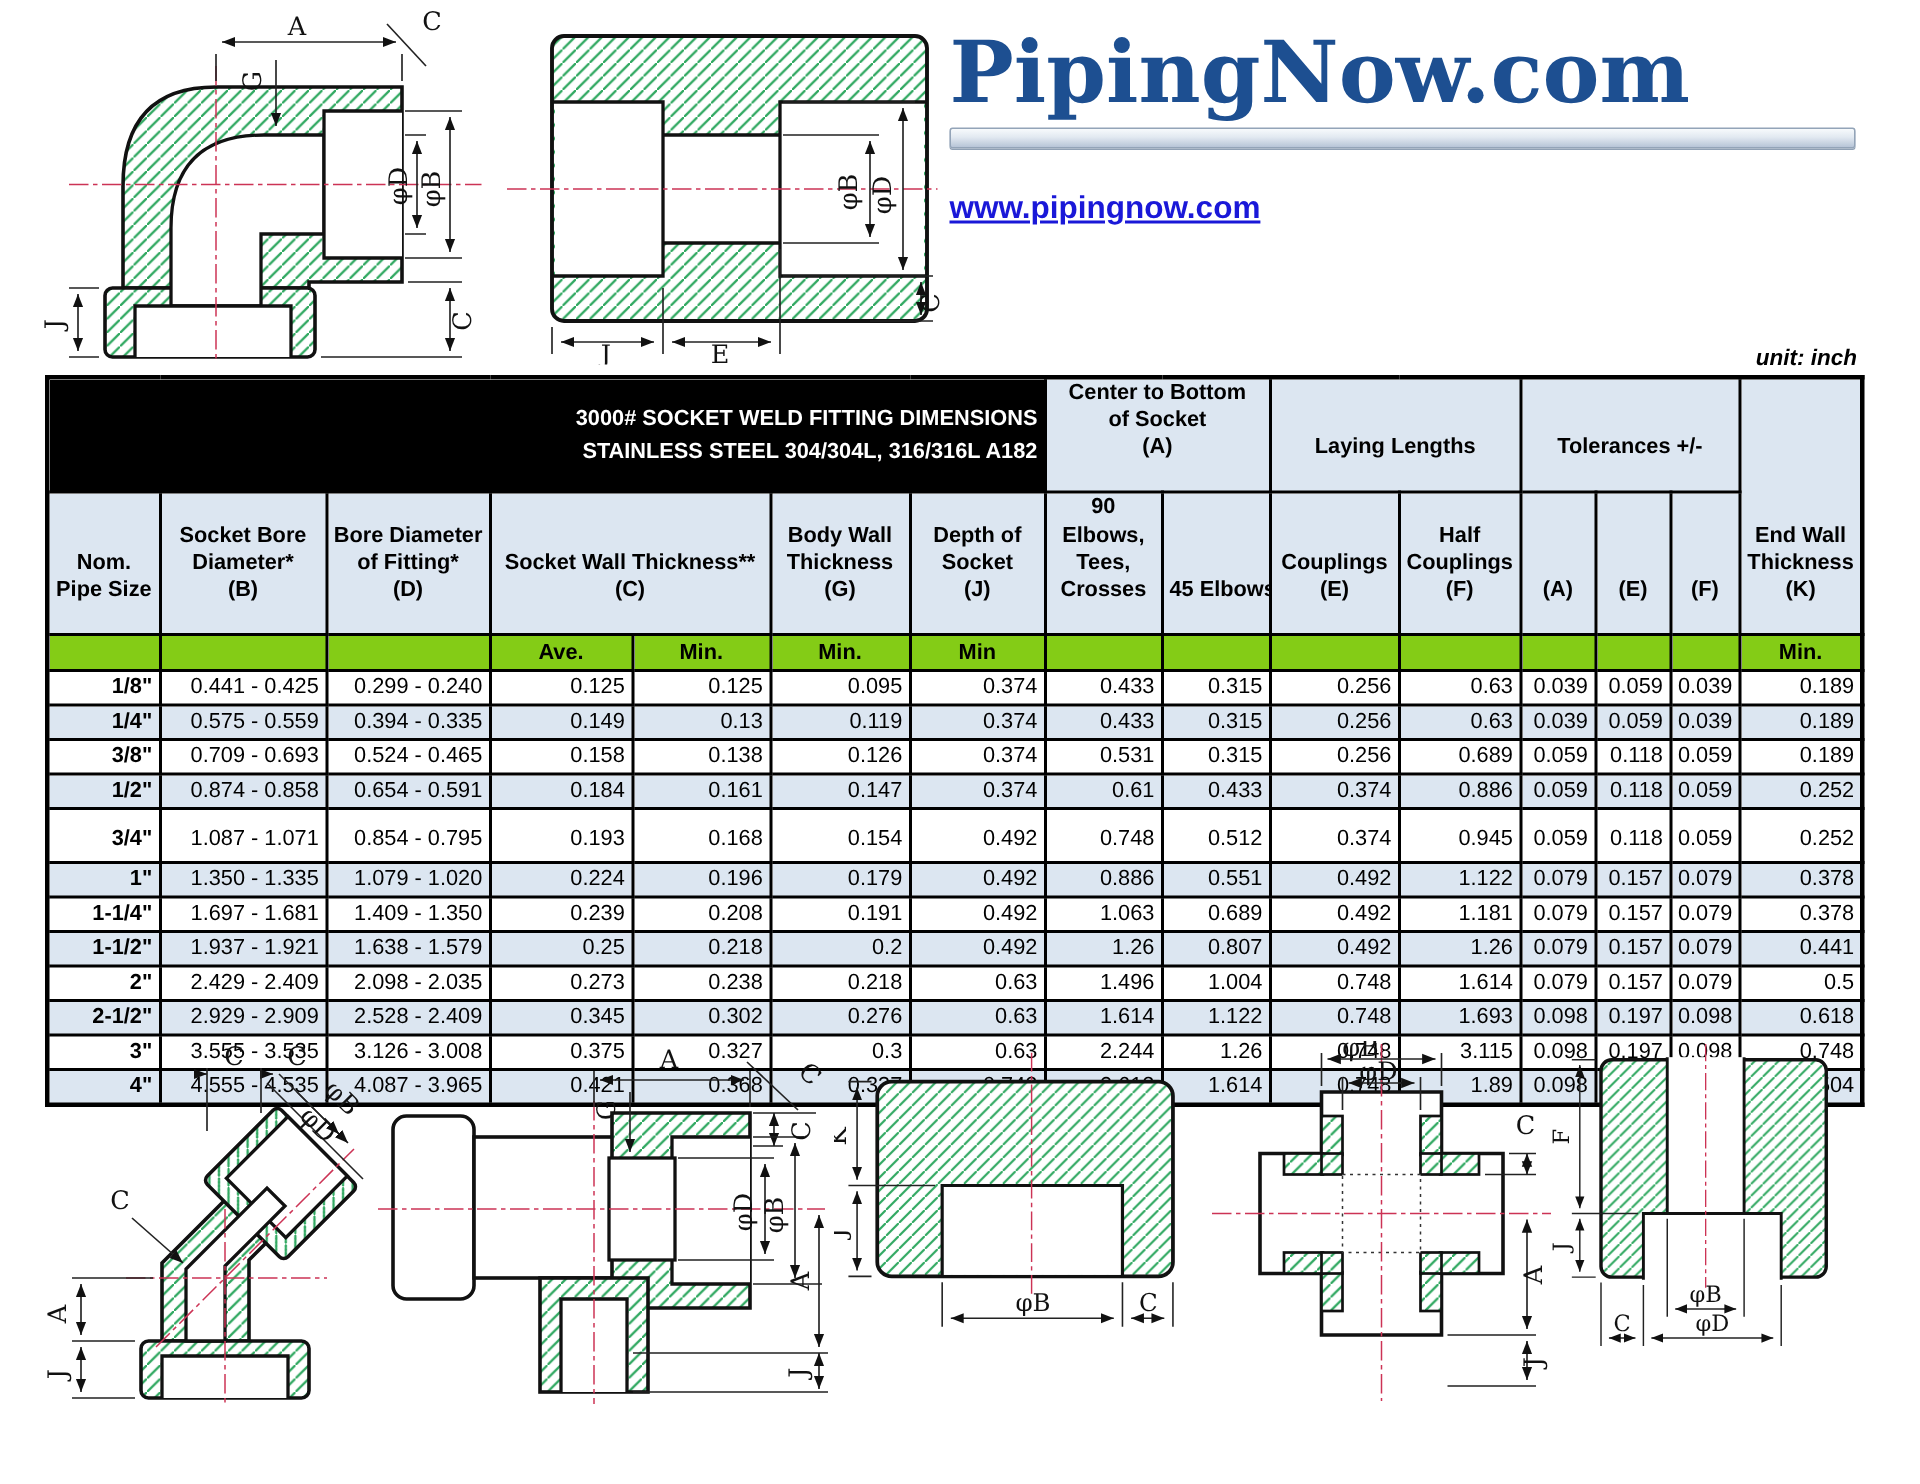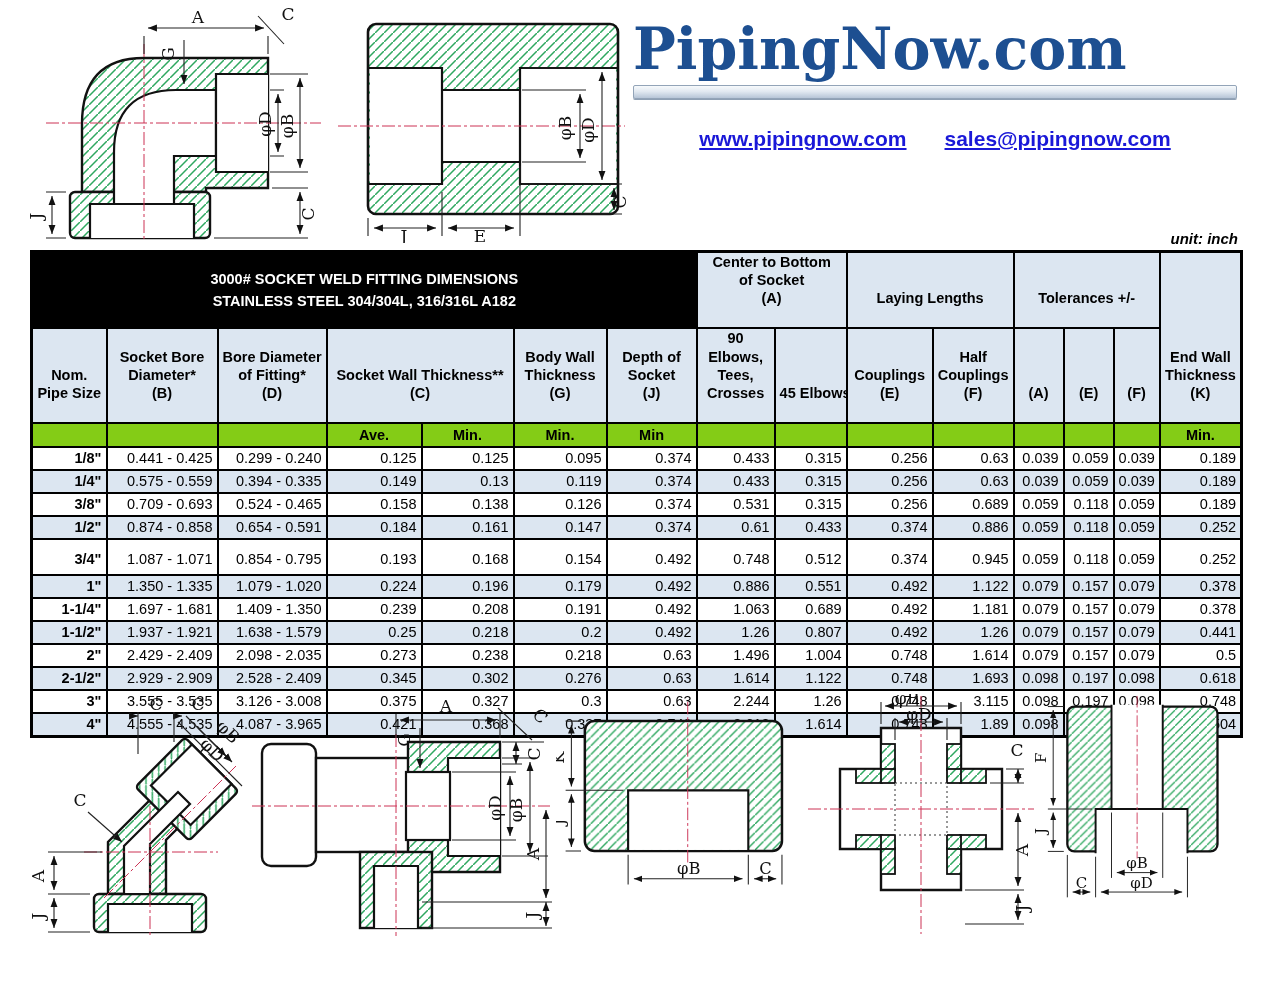--- a/index.html
+++ b/index.html
@@ -7,31 +7,31 @@
         font-family:"Liberation Sans",sans-serif;color:#000;}
   svg text{font-family:"DejaVu Serif",serif;font-size:17px;fill:#111;}
   .drw{position:absolute;}
   
   .logo-wrap{position:absolute;left:633px;top:18px;width:604px;}
   .logo-text{font-family:"DejaVu Serif",serif;font-weight:bold;font-size:57px;line-height:1.1;
              color:#1d4f91;letter-spacing:0px;}
   .logo-bar{margin-top:4px;height:12px;border:1px solid #93a4b8;border-radius:2px;
             background:linear-gradient(180deg,#f7fafc 0%,#e2e9f1 45%,#b7c5d7 100%);
             box-shadow:0 1px 0 #8fa0b4;}
-  .links-row{margin-top:28px;display:flex;justify-content:center;gap:38px;}
+  .links-row{margin-top:28px;display:flex;justify-content:center;gap:38px;flex-direction:column;}
   .link{font-size:21px;font-weight:bold;color:#1a18d8;text-decoration:underline;cursor:pointer;}
   .unit-note{position:absolute;right:42px;top:230px;font-size:15px;font-weight:bold;font-style:italic;}
   
   table.spec{position:absolute;left:30px;top:250px;width:1210px;border-collapse:collapse;
              table-layout:fixed;border:3px solid #000;}
   table.spec td,table.spec th{border:2px solid #000;padding:0 4px;font-size:14.5px;overflow:hidden;
              white-space:nowrap;}
   table.spec .hdr{background:#dce6f1;font-weight:bold;text-align:center;vertical-align:bottom;
              padding-bottom:20px;line-height:1.25;}
-  .title-cell{background:#000;color:#fff;font-weight:bold;font-size:21px;text-align:center;
+  .title-cell{background:#000;color:#fff;font-weight:bold;font-size:21px;text-align:right;
              vertical-align:middle;line-height:1.55;}
   .grp-mid{vertical-align:middle !important;}
   td.gl,th.gl{border-left:3px solid #000;}
   tr.subhdr td{background:#84cc16;font-weight:bold;text-align:center;height:22px;}
   tbody.data td{height:21px;text-align:right;}
   tbody.data td:nth-child(1){font-weight:bold;}
   tbody.data td:nth-child(2),tbody.data td:nth-child(3){text-align:right;}
   tbody.data tr.alt td{background:#dce6f1;}
   tbody.data tr.gap td{height:29px;padding-top:5px;}
   tr.hdr2{height:84px;}
@@ -122,21 +122,20 @@
     <text x="296" y="196" transform="rotate(-90 296 196)" text-anchor="middle">C</text>
     <text x="74" y="236" text-anchor="middle">J</text>
     <text x="150" y="236" text-anchor="middle">E</text>
   </svg>
 
   <div class="logo-wrap">
     <div class="logo-text">PipingNow.com</div>
     <div class="logo-bar"></div>
     <div class="links-row">
       <span class="link">www.pipingnow.com</span>
-      <span class="link">sales@pipingnow.com</span>
     </div>
   </div>
   <div class="unit-note">unit: inch</div>
 
   <table class="spec">
     <colgroup>
       <col style="width:75px">
         <col style="width:111px">
         <col style="width:109px">
       <col style="width:95px">

